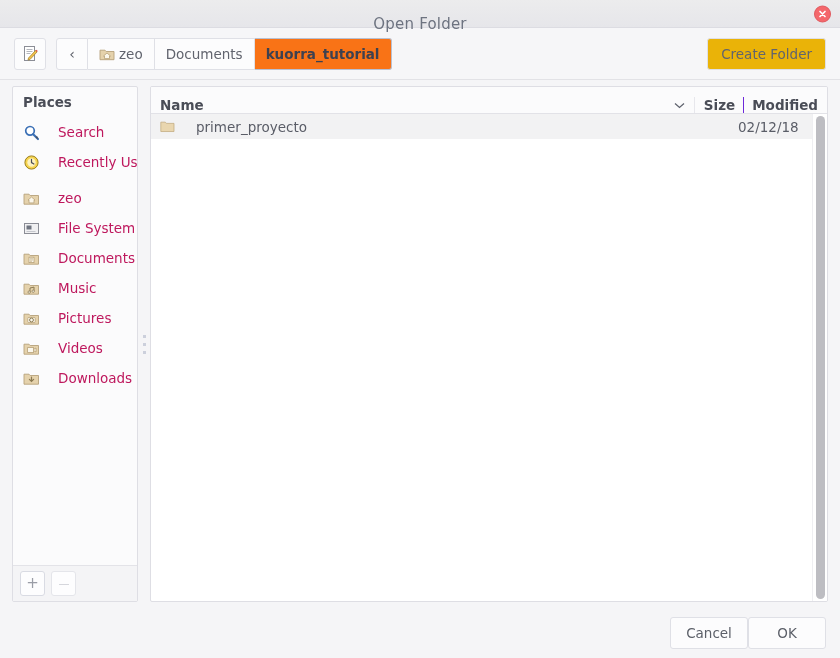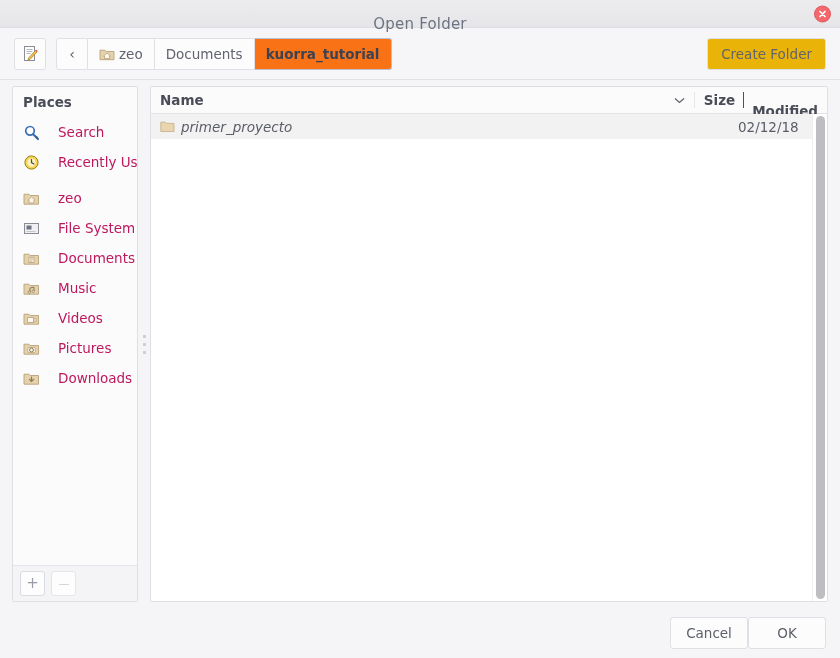--- a/index.html
+++ b/index.html
@@ -132,40 +132,40 @@
     border: 1px solid #dedee4;
     background: #ffffff;
     border-radius: 2px;
     display: flex; flex-direction: column;
     min-width: 0; overflow: hidden;
   }
   .fl-header {
     display: flex; height: 27px; flex: 0 0 27px;
     background: #fbfbfc;
     border-bottom: 1px solid #e2e2e7;
-    align-items: center;
+    align-items: flex-end;
   }
   .fl-th {
     display: flex; align-items: center;
     font-weight: bold; color: #4a4d57; font-size: 13.5px;
     padding: 0 9px; cursor: pointer; white-space: nowrap;
   }
   .fl-th.name { flex: 1 1 auto; justify-content: space-between; border-right: 1px solid #e7e7ec; }
   .fl-th.size { flex: 0 0 43px; border-right: 1px solid #6d28d9; justify-content: flex-end; padding-right: 8px; }
   .fl-th.modified { flex: 0 0 82px; justify-content: flex-start; padding-left: 8px; margin-top: 22px; }
   .sort-chev { color: #60646f; font-size: 11px; margin-left: 6px; }
   .fl-body { flex: 1 1 auto; display: flex; min-height: 0; }
   .fl-rows { flex: 1 1 auto; min-width: 0; }
   .fl-row {
     display: flex; align-items: center;
     height: 25px;
     background: #f2f2f3;
     cursor: pointer;
   }
-  .fl-cell-name { flex: 1 1 auto; display: flex; align-items: center; gap: 6px; padding-left: 9px; color: #5a5d67; font-size: 13.5px; min-width: 0; font-style: italic;}
+  .fl-cell-name { flex: 1 1 auto; display: flex; align-items: center; gap: 21px; padding-left: 9px; color: #5a5d67; font-size: 13.5px; min-width: 0;}
   .fl-cell-size { flex: 0 0 43px; text-align: right; padding-right: 8px; color: #5a5d67; font-size: 13.5px; }
   .fl-cell-mod { flex: 0 0 82px; padding-left: 8px; color: #5a5d67; font-size: 13.5px; }
   .scrollbar {
     flex: 0 0 15px; width: 15px;
     background: #ffffff;
     border-left: 1px solid #efeff2;
     display: flex; justify-content: center; padding: 2px 0;
   }
   .scroll-thumb { width: 9px; background: #bdbdc2; border-radius: 5px; height: 100%; cursor: pointer; }
 
@@ -294,33 +294,33 @@
             <path d="M7 12 V8 l4-.9 V11" stroke="#8b7a52" stroke-width="1" fill="none"></path>
             <circle cx="6.2" cy="12.1" r="1.2" fill="#fbf7ec" stroke="#8b7a52" stroke-width=".8"></circle>
             <circle cx="10.2" cy="11.2" r="1.2" fill="#fbf7ec" stroke="#8b7a52" stroke-width=".8"></circle>
           </svg>
           <span>Music</span>
         </div>
 
         <div class="place">
           <svg class="pi" viewBox="0 0 17 17">
             <path d="M1 4.2 h5 l1.2 1.3 h8.3 v8.7 h-14.5 Z" fill="#e5d2ac" stroke="#b7a27a" stroke-width=".9"></path>
+            <rect x="4.8" y="7.4" width="7.4" height="5.2" rx="1" fill="#fbf7ec" stroke="#b7a27a" stroke-width=".8"></rect>
+            <circle cx="8.5" cy="10" r="1.9" fill="none" stroke="#8b7a52" stroke-width="1"></circle>
+          </svg>
+          <span>Pictures</span>
+        </div>
+
+        <div class="place">
+          <svg class="pi" viewBox="0 0 17 17">
+            <path d="M1 4.2 h5 l1.2 1.3 h8.3 v8.7 h-14.5 Z" fill="#e5d2ac" stroke="#b7a27a" stroke-width=".9"></path>
             <rect x="4.6" y="7.6" width="6" height="4.8" fill="#fbf7ec" stroke="#b7a27a" stroke-width=".8"></rect>
             <path d="M10.8 9.2 L13 8 v4 l-2.2-1.2 Z" fill="#fbf7ec" stroke="#b7a27a" stroke-width=".8"></path>
           </svg>
           <span>Videos</span>
-        </div>
-
-        <div class="place">
-          <svg class="pi" viewBox="0 0 17 17">
-            <path d="M1 4.2 h5 l1.2 1.3 h8.3 v8.7 h-14.5 Z" fill="#e5d2ac" stroke="#b7a27a" stroke-width=".9"></path>
-            <rect x="4.8" y="7.4" width="7.4" height="5.2" rx="1" fill="#fbf7ec" stroke="#b7a27a" stroke-width=".8"></rect>
-            <circle cx="8.5" cy="10" r="1.9" fill="none" stroke="#8b7a52" stroke-width="1"></circle>
-          </svg>
-          <span>Pictures</span>
         </div>
 
         <div class="place">
           <svg class="pi" viewBox="0 0 17 17">
             <path d="M1 4.2 h5 l1.2 1.3 h8.3 v8.7 h-14.5 Z" fill="#e5d2ac" stroke="#b7a27a" stroke-width=".9"></path>
             <path d="M8.5 7 V11 M6.4 9.4 L8.5 11.5 L10.6 9.4" stroke="#8b7a52" stroke-width="1.2" fill="none" stroke-linecap="round"></path>
           </svg>
           <span>Downloads</span>
         </div>
       </div>

